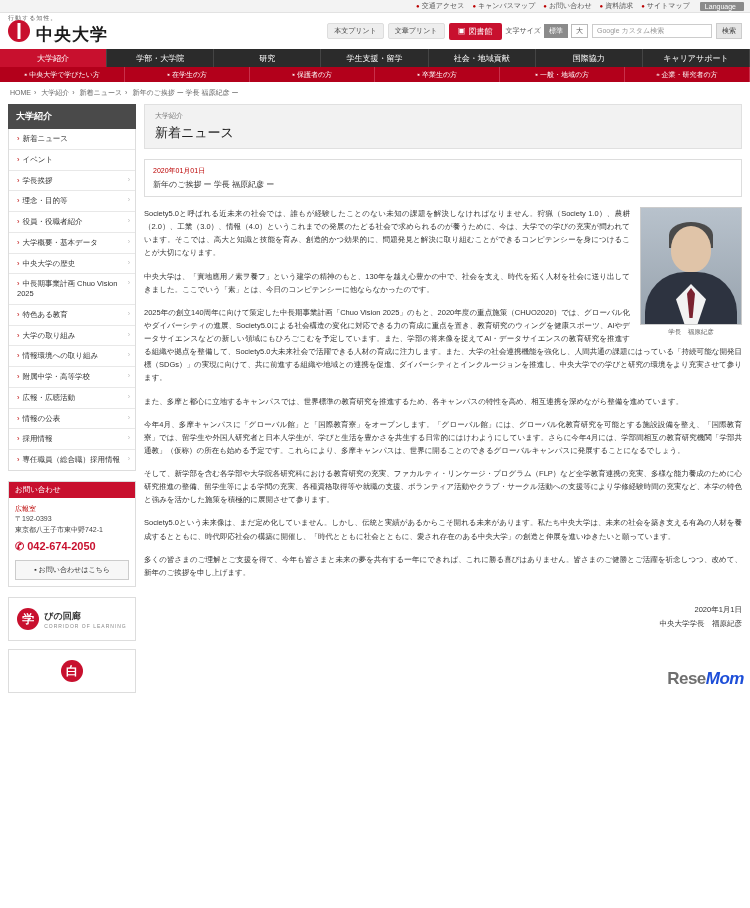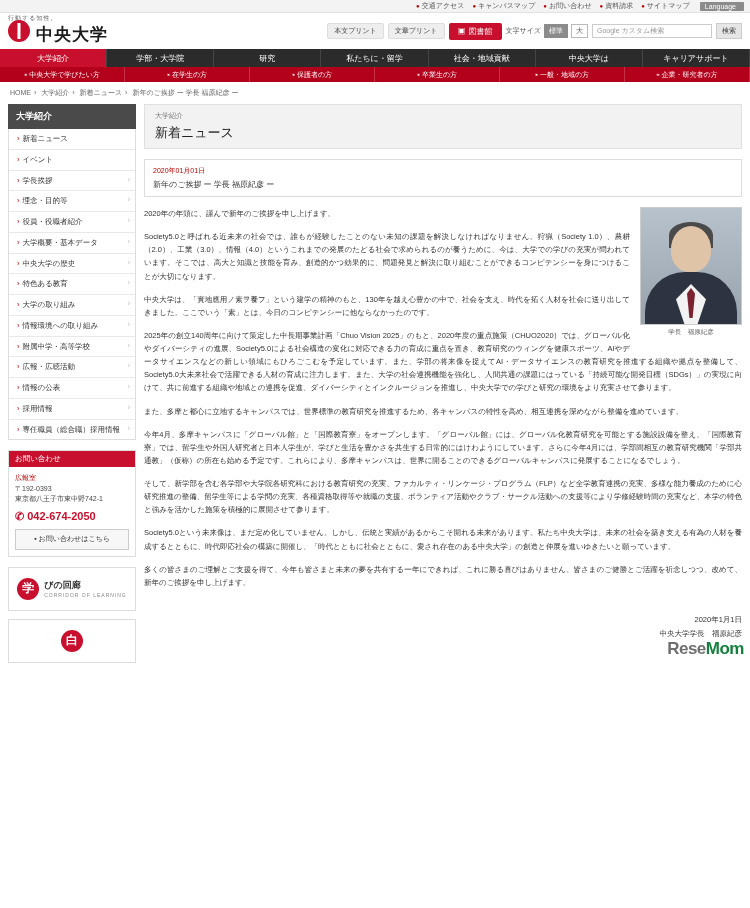--- a/index.html
+++ b/index.html
@@ -195,21 +195,21 @@
   .photo-cap { font-size:6.5px; color:#666; margin-top:3px; }
 
   .sign { text-align:right; font-size:7.5px; color:#333; line-height:1.9; margin-top:24px;}
 
   
   .watermark {
     position:absolute; right:6px; bottom:4px;
     font-size:17px; font-weight:bold; color:#6f6f6f;
     letter-spacing:-0.5px;
   }
-  .watermark .m { color:#15803d; }
+  .watermark .m { color:#1d4ed8;font-style:italic; }
   .clearfix::after { content:""; display:block; clear:both; }
 </style>
 </head>
 <body>
 
 <div class="page">
 
   <div class="utilbar">
     <span class="ulink">
         <span class="dot">●</span>
@@ -254,23 +254,23 @@
       </span>
       <span class="searchbox">Google カスタム検索</span>
       <span class="searchbtn">検索</span>
     </div>
   </div>
 
   <div class="gnav">
     <div class="item active">大学紹介</div>
     <div class="item">学部・大学院</div>
     <div class="item">研究</div>
-    <div class="item">私たちに・留学</div>
+    <div class="item">学生支援・留学</div>
     <div class="item">社会・地域貢献</div>
-    <div class="item">中央大学は</div>
+    <div class="item">国際協力</div>
     <div class="item">キャリアサポート</div>
   </div>
 
   <div class="subnav">
     <div class="item">
         <span class="dot">◉</span>
         <span>中央大学で学びたい方</span>
       </div>
     <div class="item">
         <span class="dot">◉</span>
@@ -306,20 +306,21 @@
     <div class="sidebar">
       <div class="side-title">大学紹介</div>
       <div class="side-list">
         <div class="side-item"><span>新着ニュース</span></div>
         <div class="side-item"><span>イベント</span></div>
         <div class="side-item"><span>学長挨拶</span><span class="arr">›</span></div>
         <div class="side-item"><span>理念・目的等</span><span class="arr">›</span></div>
         <div class="side-item"><span>役員・役職者紹介</span><span class="arr">›</span></div>
         <div class="side-item"><span>大学概要・基本データ</span><span class="arr">›</span></div>
         <div class="side-item"><span>中央大学の歴史</span><span class="arr">›</span></div>
+        <div class="side-item"><span>中長期事業計画 Chuo Vision 2025</span><span class="arr">›</span></div>
         <div class="side-item"><span>特色ある教育</span><span class="arr">›</span></div>
         <div class="side-item"><span>大学の取り組み</span><span class="arr">›</span></div>
         <div class="side-item"><span>情報環境への取り組み</span><span class="arr">›</span></div>
         <div class="side-item"><span>附属中学・高等学校</span><span class="arr">›</span></div>
         <div class="side-item"><span>広報・広聴活動</span><span class="arr">›</span></div>
         <div class="side-item"><span>情報の公表</span><span class="arr">›</span></div>
         <div class="side-item"><span>採用情報</span><span class="arr">›</span></div>
         <div class="side-item"><span>専任職員（総合職）採用情報</span><span class="arr">›</span></div>
       </div>
 
@@ -369,21 +370,20 @@
           <div class="photo">
             <div class="hair"></div>
             <div class="head"></div>
             <div class="body"></div>
             <div class="shirt"></div>
             <div class="tie"></div>
           </div>
           <div class="photo-cap">学長　福原紀彦</div>
         </div>
 
-        <p>2020年の年頭に、謹んで新年のご挨拶を申し上げます。</p>
         <p>Society5.0と呼ばれる近未来の社会では、誰もが経験したことのない未知の課題を解決しなければなりません。狩猟（Society 1.0）、農耕（2.0）、工業（3.0）、情報（4.0）というこれまでの発展のたどる社会で求められるのが養うために、今は、大学での学びの充実が問われています。そこでは、高大と知識と技能を育み、創造的かつ効果的に、問題発見と解決に取り組むことができるコンピテンシーを身につけることが大切になります。</p>
         <p>中央大学は、「實地應用ノ素ヲ養フ」という建学の精神のもと、130年を越え心豊かの中で、社会を支え、時代を拓く人材を社会に送り出してきました。ここでいう「素」とは、今日のコンピテンシーに他ならなかったのです。</p>
         <p>2025年の創立140周年に向けて策定した中長期事業計画「Chuo Vision 2025」のもと、2020年度の重点施策（CHUO2020）では、グローバル化やダイバーシティの進展、Society5.0による社会構造の変化に対応できる力の育成に重点を置き、教育研究のウィングを健康スポーツ、AIやデータサイエンスなどの新しい領域にもひろごこむを予定しています。また、学部の将来像を捉えてAI・データサイエンスの教育研究を推進する組織や拠点を整備して、Society5.0大未来社会で活躍できる人材の育成に注力します。また、大学の社会連携機能を強化し、人間共通の課題にはっている「持続可能な開発目標（SDGs）」の実現に向けて、共に前進する組織や地域との連携を促進、ダイバーシティとインクルージョンを推進し、中央大学での学びと研究の環境をより充実させて参ります。</p>
         <p>また、多摩と都心に立地するキャンパスでは、世界標準の教育研究を推進するため、各キャンパスの特性を高め、相互連携を深めながら整備を進めています。</p>
         <p>今年4月、多摩キャンパスに「グローバル館」と「国際教育寮」をオープンします。「グローバル館」には、グローバル化教育研究を可能とする施設設備を整え、「国際教育寮」では、留学生や外国人研究者と日本人学生が、学びと生活を豊かさを共生する日常的にはけわようにしています。さらに今年4月には、学部間相互の教育研究機関「学部共通教」（仮称）の所在も始める予定です。これらにより、多摩キャンパスは、世界に開ることのできるグローバルキャンパスに発展することになるでしょう。</p>
         <p>そして、新学部を含む各学部や大学院各研究科における教育研究の充実、ファカルティ・リンケージ・プログラム（FLP）など全学教育連携の充実、多様な能力養成のために心研究推進の整備、留学生等による学問の充実、各種資格取得等や就職の支援、ボランティア活動やクラブ・サークル活動への支援等により学修経験時間の充実など、本学の特色と強みを活かした施策を積極的に展開させて参ります。</p>
         <p>Society5.0という未来像は、まだ定め化していません。しかし、伝統と実績があるからこそ開れる未来があります。私たち中央大学は、未来の社会を築き支える有為の人材を養成するとともに、時代即応社会の構築に開催し、「時代とともに社会とともに、愛され存在のある中央大学」の創造と伸展を進いゆきたいと願っています。</p>
         <p>多くの皆さまのご理解とご支援を得て、今年も皆さまと未来の夢を共有する一年にできれば、これに勝る喜びはありません。皆さまのご健勝とご活躍を祈念しつつ、改めて、新年のご挨拶を申し上げます。</p>
 
         <div class="sign">

